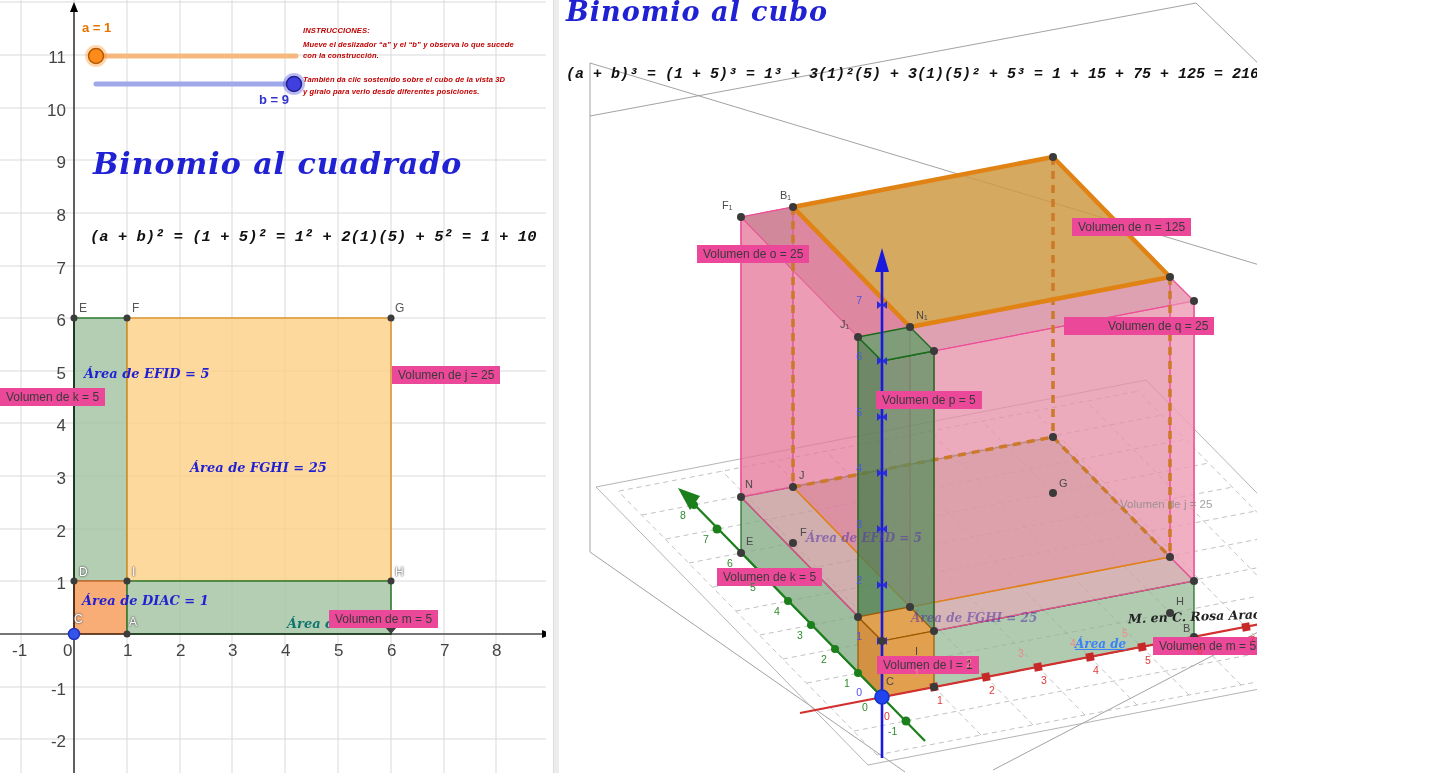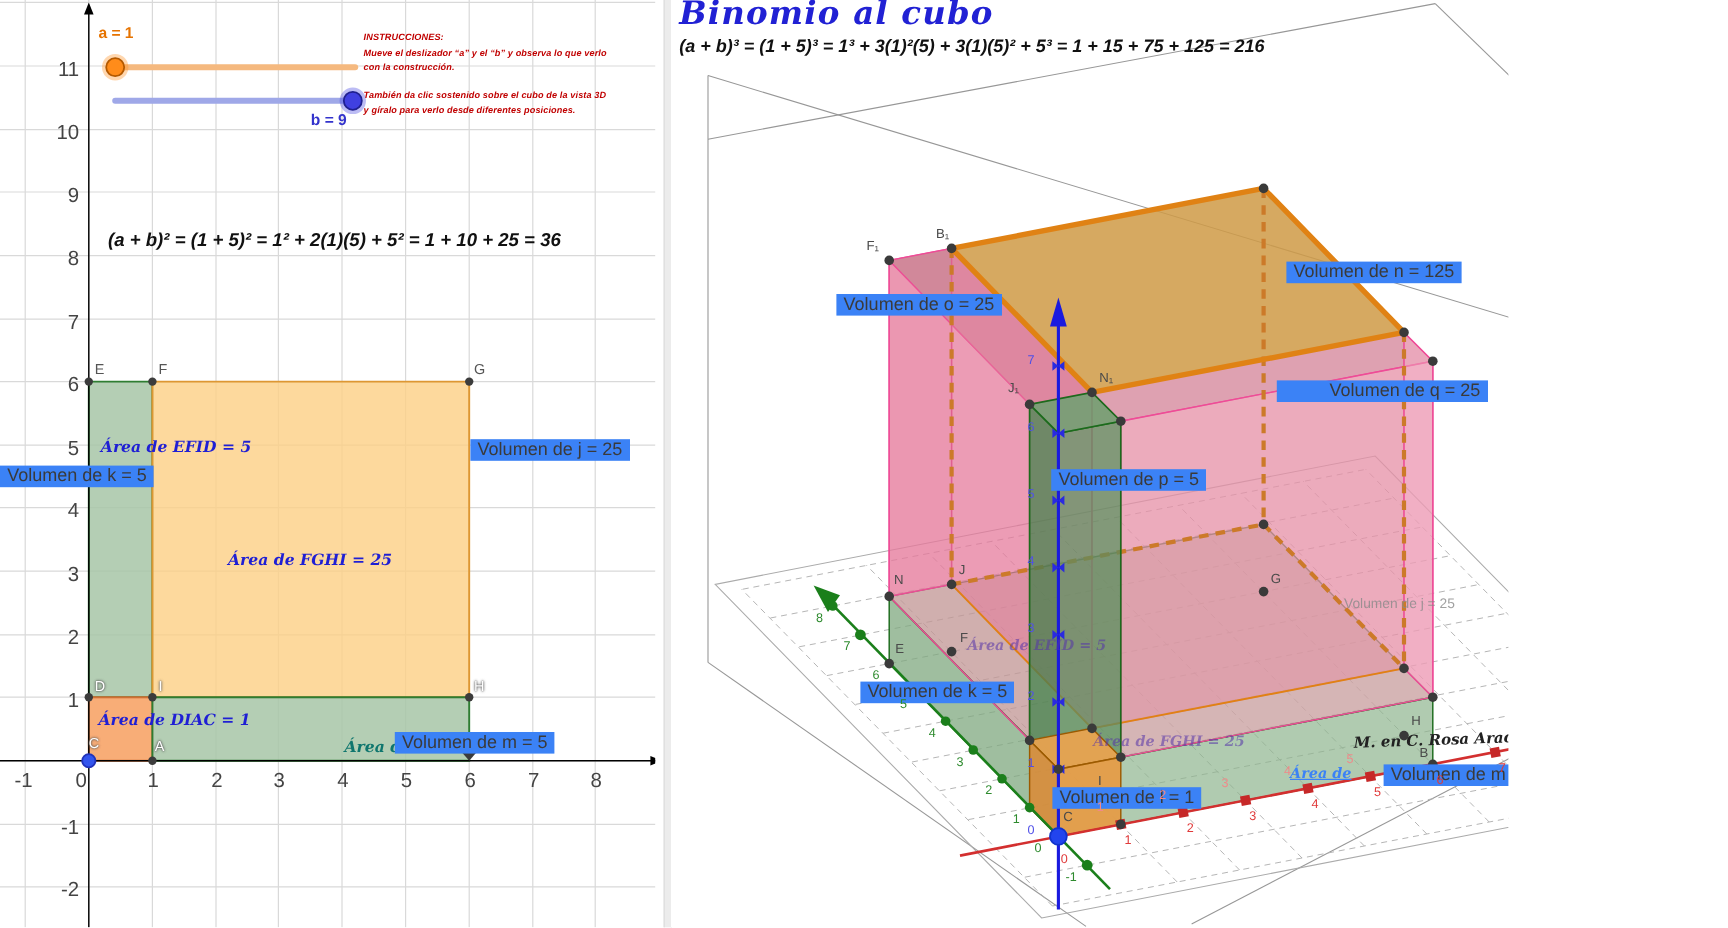--- a/index.html
+++ b/index.html
@@ -5,24 +5,24 @@
   html,body{margin:0;padding:0;background:#fff;width:1440px;height:773px;overflow:hidden;
     font-family:"Liberation Sans","DejaVu Sans",sans-serif;}
   #app{position:relative;width:1440px;height:773px;background:#fff;}
   .panel{position:absolute;top:0;height:773px;overflow:hidden;}
   #p2d{left:0;width:546px;background:#fff;}
   #divider{position:absolute;left:553px;top:0;width:5px;height:773px;background:#ececec;border-left:1px solid #dcdcdc;border-right:1px solid #dcdcdc;}
   #p3d{left:559px;width:698px;background:#fff;}
   svg{position:absolute;left:0;top:0;}
   .abs{position:absolute;white-space:nowrap;}
   .title{font-family:"DejaVu Serif","Liberation Serif",serif;font-style:italic;font-weight:bold;letter-spacing:1px;}
-  .formula{font-family:Liberation Sans, sans-serif;font-style:italic;font-weight:bold;color:#111;}
+  .formula{font-family:Liberation Mono, monospace;font-style:italic;font-weight:bold;color:#111;margin-top:36px;}
   .red-instr{color:#c00000;font-weight:bold;font-style:italic;font-size:7.6px;letter-spacing:.1px;}
   .area-lbl{font-family:"DejaVu Serif","Liberation Serif",serif;font-style:italic;font-weight:bold;font-size:13px;}
-  .wbox{background:#3b82f6;color:#3a3a3a;font-size:15px;padding:2px 6px;line-height:14px;}
+  .wbox{background:#ec4899;color:#3a3a3a;font-size:12px;padding:2px 6px;line-height:14px;}
   .ptlbl{font-size:12px;color:#555;}
   .ptlbl-w{font-size:12px;color:#fff;text-shadow:0 0 2px #555,0 0 2px #555;}
   .ptlbl3{font-size:11px;color:#4a4a4a;}
   .tick{font-size:17px;color:#444;}
   .ty{width:26px;text-align:right;}
   .tg{font-size:10.5px;color:#2e8b2e;}
   .tb{font-size:10.5px;color:#5050e8;width:14px;text-align:right;}
   .tr{font-size:10.5px;color:#e03a3a;}
   .trl{font-size:10.5px;color:#ef8a8a;}
   .slider-lbl{font-size:13px;font-weight:bold;}
@@ -95,25 +95,26 @@
       <circle cx="96" cy="56" r="7.5" stroke="#b35900" stroke-width="1.5" fill="#ff8c1a"></circle>
       <line x1="96" y1="84" x2="296" y2="84" stroke-width="5" stroke-linecap="round" stroke="#9fa8e8"></line>
       <circle cx="294" cy="84" r="11" fill="#4040e0" opacity="0.35"></circle>
       <circle cx="294" cy="84" r="7.5" stroke="#202090" stroke-width="1.5" fill="#4040e0"></circle>
     </svg>
 
     <div class="abs slider-lbl" style="left:82px;top:20px;color:#e67300;">a = 1</div>
     <div class="abs slider-lbl" style="left:259px;top:92px;color:#3333cc;">b = 9</div>
 
     <div class="abs red-instr" style="left:303px;top:26px;">INSTRUCCIONES:</div>
-    <div class="abs red-instr" style="left:303px;top:40px;">Mueve el deslizador “a” y el “b” y observa lo que verlo</div>
+    <div class="abs red-instr" style="left:303px;top:40px;">Mueve el deslizador “a” y el “b” y observa lo que sucede</div>
     <div class="abs red-instr" style="left:303px;top:51px;">con la construcción.</div>
     <div class="abs red-instr" style="left:303px;top:75px;">También da clic sostenido sobre el cubo de la vista 3D</div>
     <div class="abs red-instr" style="left:303px;top:87px;">y gíralo para verlo desde diferentes posiciones.</div>
 
+    <div class="abs title" style="left:93px;top:146px;font-size:30px;color:#2121d4;">Binomio al cuadrado</div>
     <div class="abs formula" style="left:90px;top:192px;font-size:15.5px;">(a + b)² = (1 + 5)² = 1² + 2(1)(5) + 5² = 1 + 10 + 25 = 36</div>
 
     <div class="abs area-lbl" style="left:84px;top:366px;color:#1f1fd4;">Área de  EFID = 5</div>
     <div class="abs area-lbl" style="left:190px;top:460px;color:#1f1fd4;">Área de  FGHI = 25</div>
     <div class="abs area-lbl" style="left:82px;top:593px;color:#1f1fd4;">Área de  DIAC = 1</div>
     <div class="abs area-lbl" style="left:287px;top:601px;color:#0f766e;margin-top:15px;">Área de  IHBA = 5</div>
 
     <div class="abs wbox" style="left:0px;top:388px;">Volumen de k = 5</div>
     <div class="abs wbox" style="left:392px;top:366px;">Volumen de j = 25</div>
     <div class="abs wbox" style="left:329px;top:610px;">Volumen de m = 5</div>

